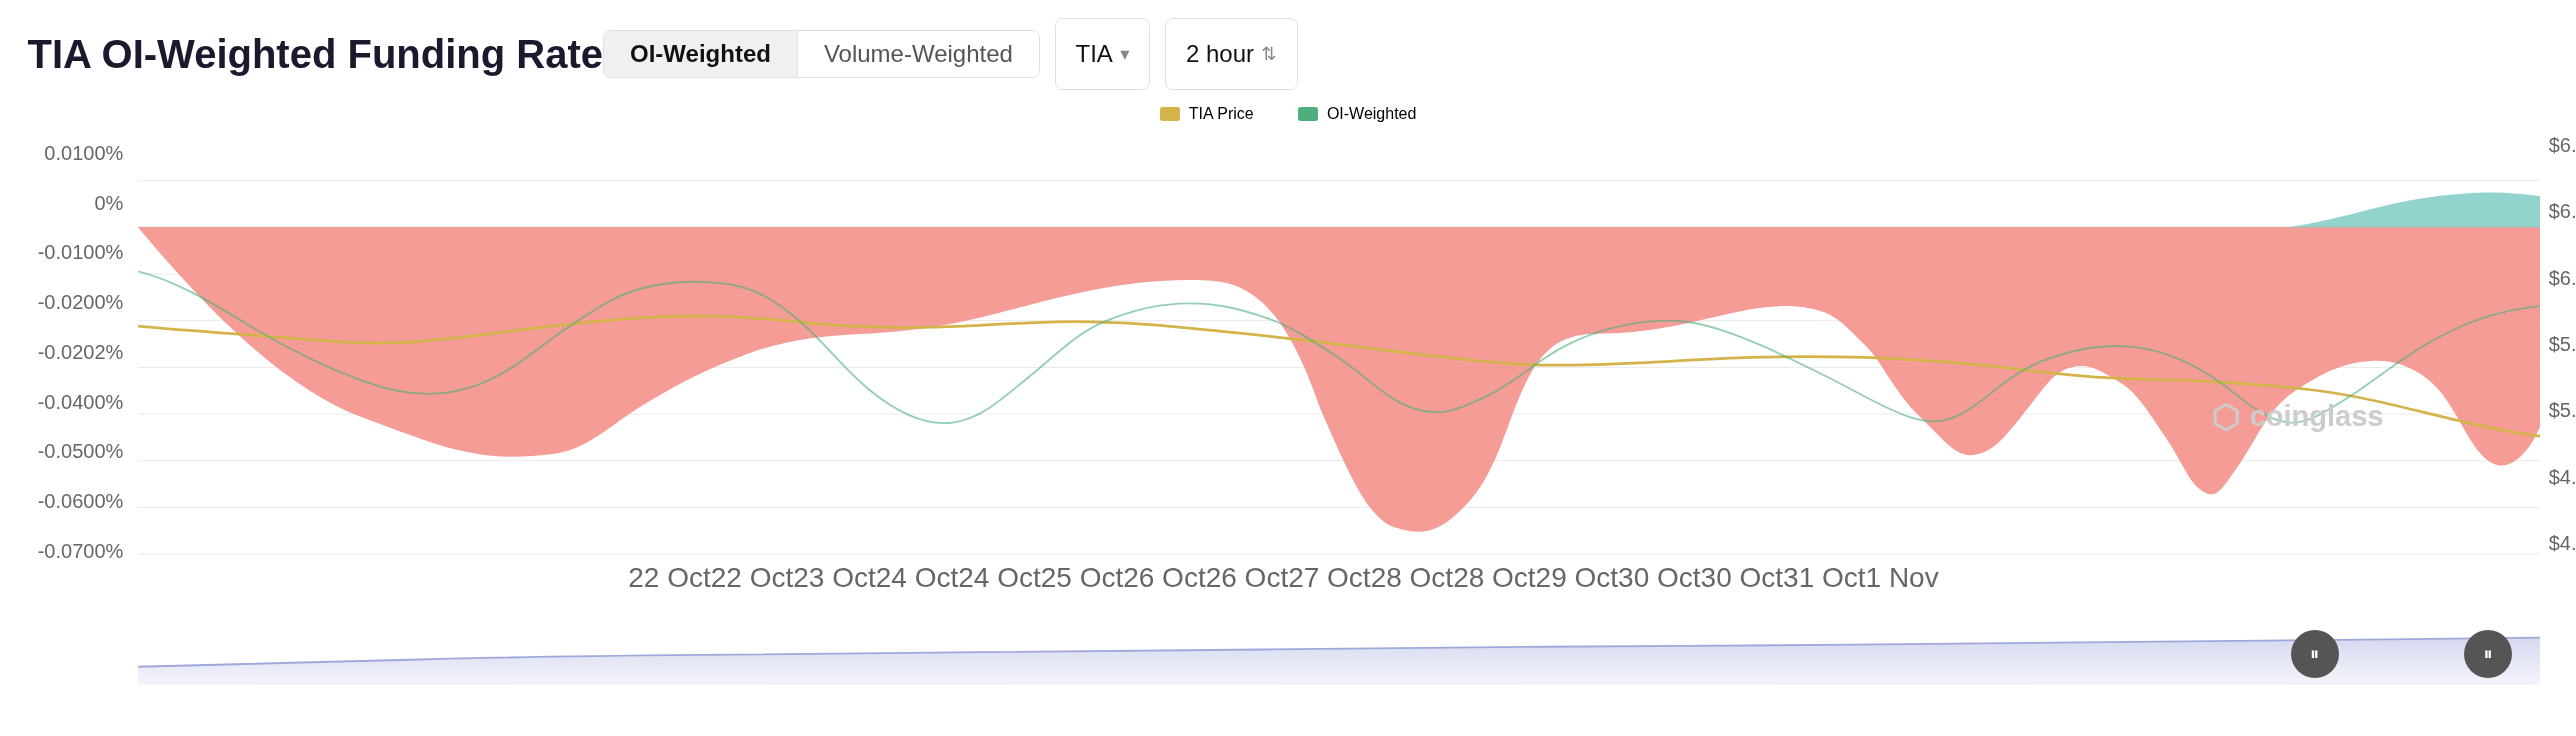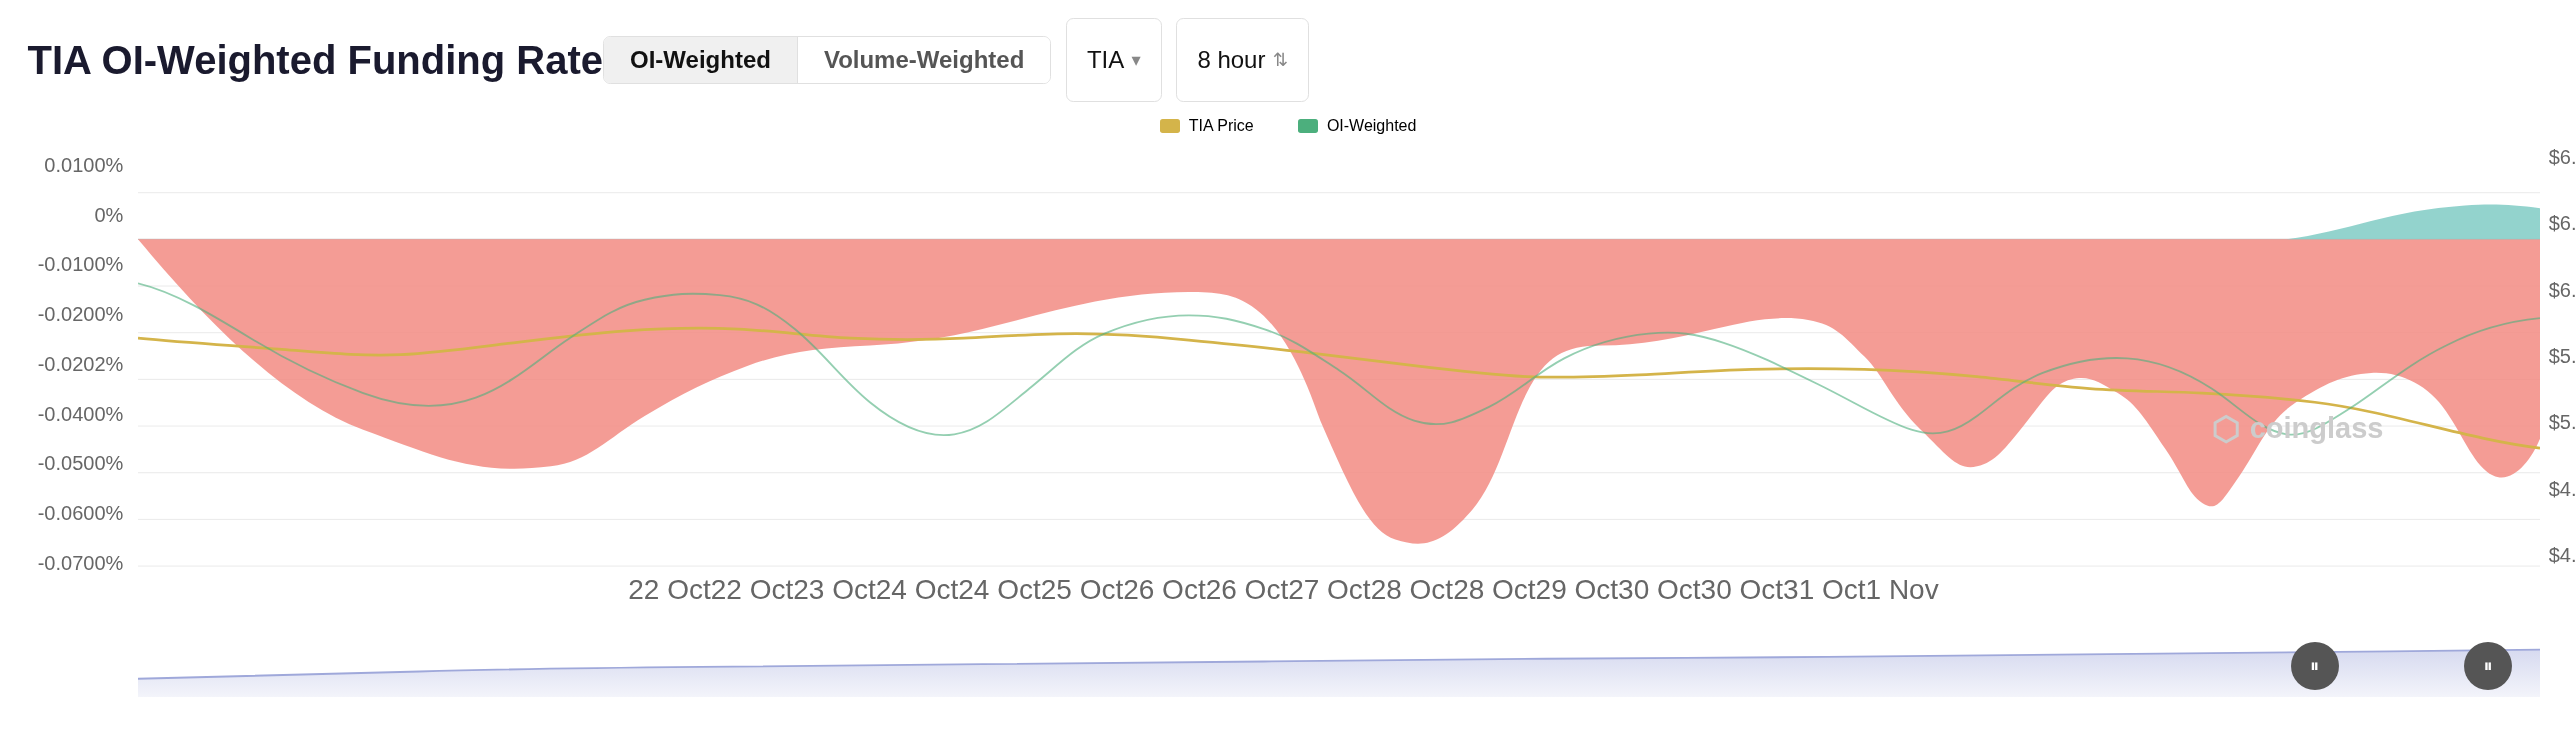--- a/index.html
+++ b/index.html
@@ -37,35 +37,35 @@
       border-radius: 7.3px;
       overflow: hidden;
     }
     .tab-btn {
       padding: 9.2px 26px;
       font-size: 24px;
       border: none;
       background: #fff;
       cursor: pointer;
       color: #555;
-      font-weight: 700;
+      font-weight: 400;
     }
     .tab-btn.active {
       background: #f0f0f0;
       color: #111;
       font-weight: 600;
     }
     .tab-btn:first-child {
       border-right: 0.9px solid #e0e0e0;
     }
     .dropdown-btn {
       display: flex;
       align-items: center;
       gap: 7.3px;
-      padding: 27px 20px;
+      padding: 21px 20px;
       font-size: 24px;
       border: 0.9px solid #e0e0e0;
       border-radius: 7.3px;
       background: #fff;
       cursor: pointer;
       color: #111;
       font-weight: 500;
     }
     .dropdown-btn .arrow {
       font-size: 18.3px;
@@ -195,21 +195,21 @@
     <div class="controls">
       <div class="tab-group">
         <button class="tab-btn active">OI-Weighted</button>
         <button class="tab-btn">Volume-Weighted</button>
       </div>
       <button class="dropdown-btn">
         <span>TIA</span>
         <span class="arrow">▾</span>
       </button>
       <button class="dropdown-btn">
-        <span>8 hour</span>
+        <span>2 hour</span>
         <span class="arrow">⇅</span>
       </button>
     </div>
   </div>
 
   <div class="legend">
     <div class="legend-item">
       <div class="legend-dot tia-price"></div>
       <span>TIA Price</span>
     </div>

